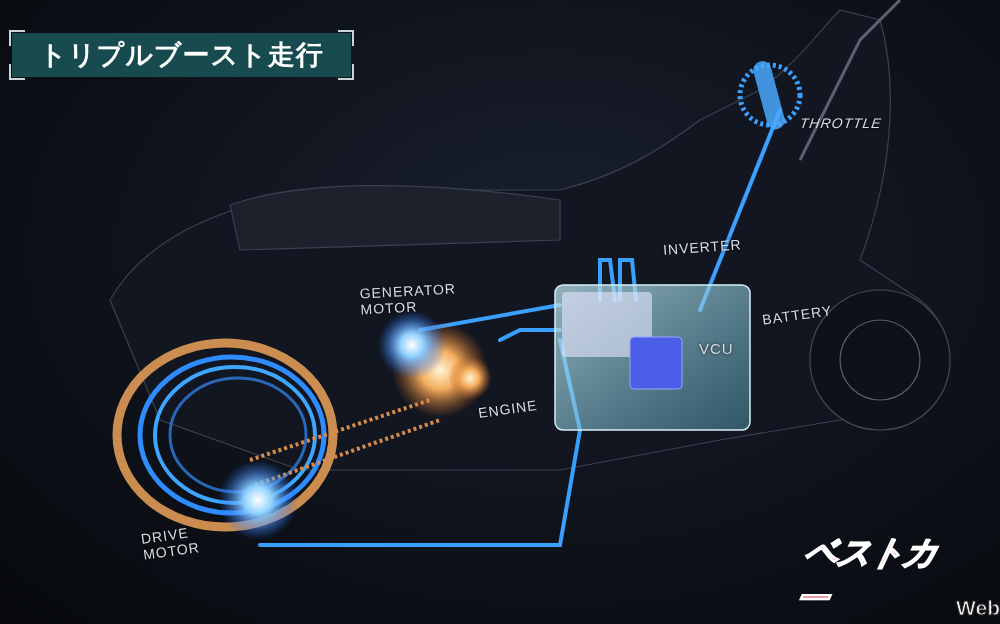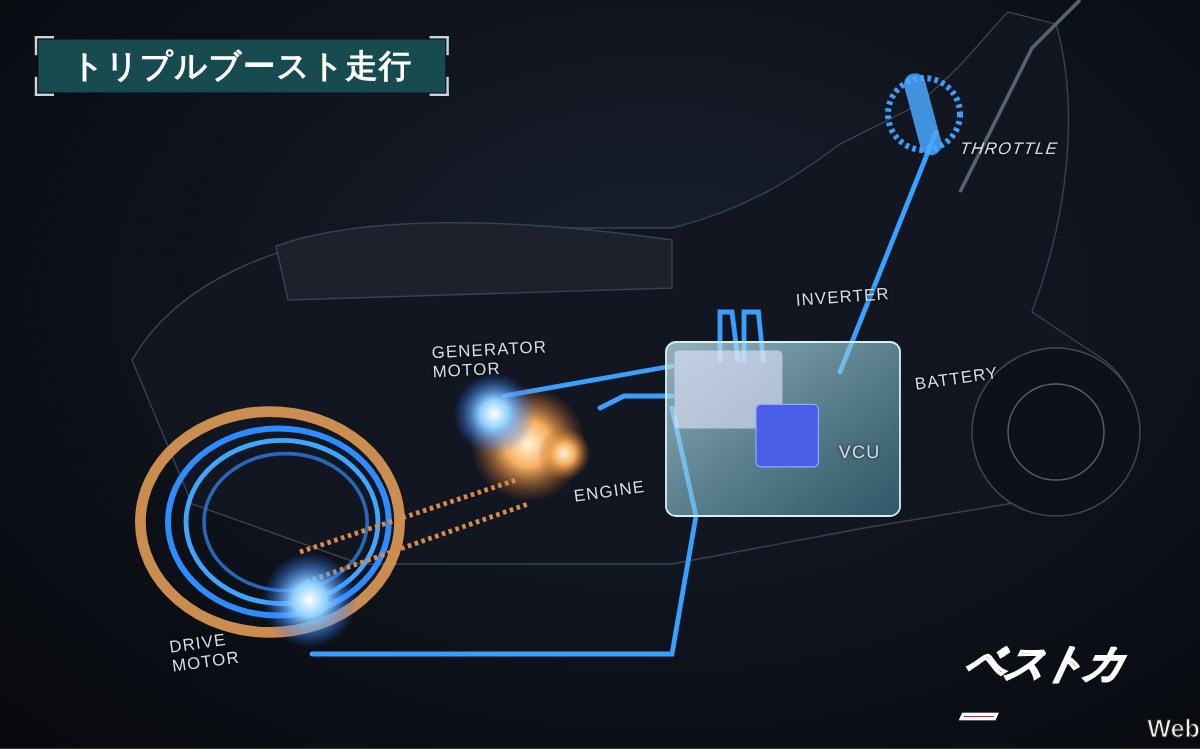--- a/index.html
+++ b/index.html
@@ -5,39 +5,39 @@
     html, body { margin: 0; padding: 0; }
     body {
       width: 1000px; height: 624px; overflow: hidden; position: relative;
       background: radial-gradient(ellipse at 55% 40%, #1a2030 0%, #0e121a 55%, #07090d 100%);
       font-family: "DejaVu Sans", sans-serif;
     }
     .stage { position: absolute; inset: 0; }
     svg.scene { position: absolute; left: 0; top: 0; width: 1000px; height: 624px; }
 
     .title-box {
-      position: absolute; left: 32px; top: 33px; width: 339px; height: 44px;
+      position: absolute; left: 12px; top: 33px; width: 339px; height: 44px;
       background: #174b4f; box-sizing: border-box;
       display: flex; align-items: center; justify-content: center;
     }
     .title-box .corner { position: absolute; width: 14px; height: 14px; border-color: #c8d6d8; border-style: solid; }
     .corner.tl { left: -3px; top: -3px; border-width: 2px 0 0 2px; }
     .corner.tr { right: -3px; top: -3px; border-width: 2px 2px 0 0; }
     .corner.bl { left: -3px; bottom: -3px; border-width: 0 0 2px 2px; }
     .corner.br { right: -3px; bottom: -3px; border-width: 0 2px 2px 0; }
     .title-text { color: #ffffff; font-size: 27px; font-weight: bold; letter-spacing: 1px; }
 
     .label {
       position: absolute; color: #d8dde4; font-family: "Liberation Sans", sans-serif;
       font-size: 14px; letter-spacing: 1px; line-height: 1.15; text-shadow: 0 0 3px rgba(0,0,0,.8);
     }
     .lbl-throttle { left: 800px; top: 115px; font-style: italic; transform: skewX(-8deg); }
     .lbl-inverter { left: 663px; top: 239px; transform: rotate(-4deg); }
     .lbl-battery { left: 762px; top: 307px; transform: rotate(-8deg); }
-    .lbl-vcu { left: 699px; top: 369px; font-size: 15px; }
+    .lbl-vcu { left: 699px; top: 340px; font-size: 15px; }
     .lbl-generator { left: 360px; top: 283px; transform: rotate(-3deg); }
     .lbl-engine { left: 478px; top: 401px; transform: rotate(-8deg); }
     .lbl-drive { left: 142px; top: 527px; transform: rotate(-8deg); }
 
     .logo {
       position: absolute; left: 800px; top: 572px; width: 200px; height: 50px;
       display: flex; align-items: flex-end;
     }
     .logo-main {
       font-family: "DejaVu Sans", sans-serif; font-weight: bold; font-style: italic;

